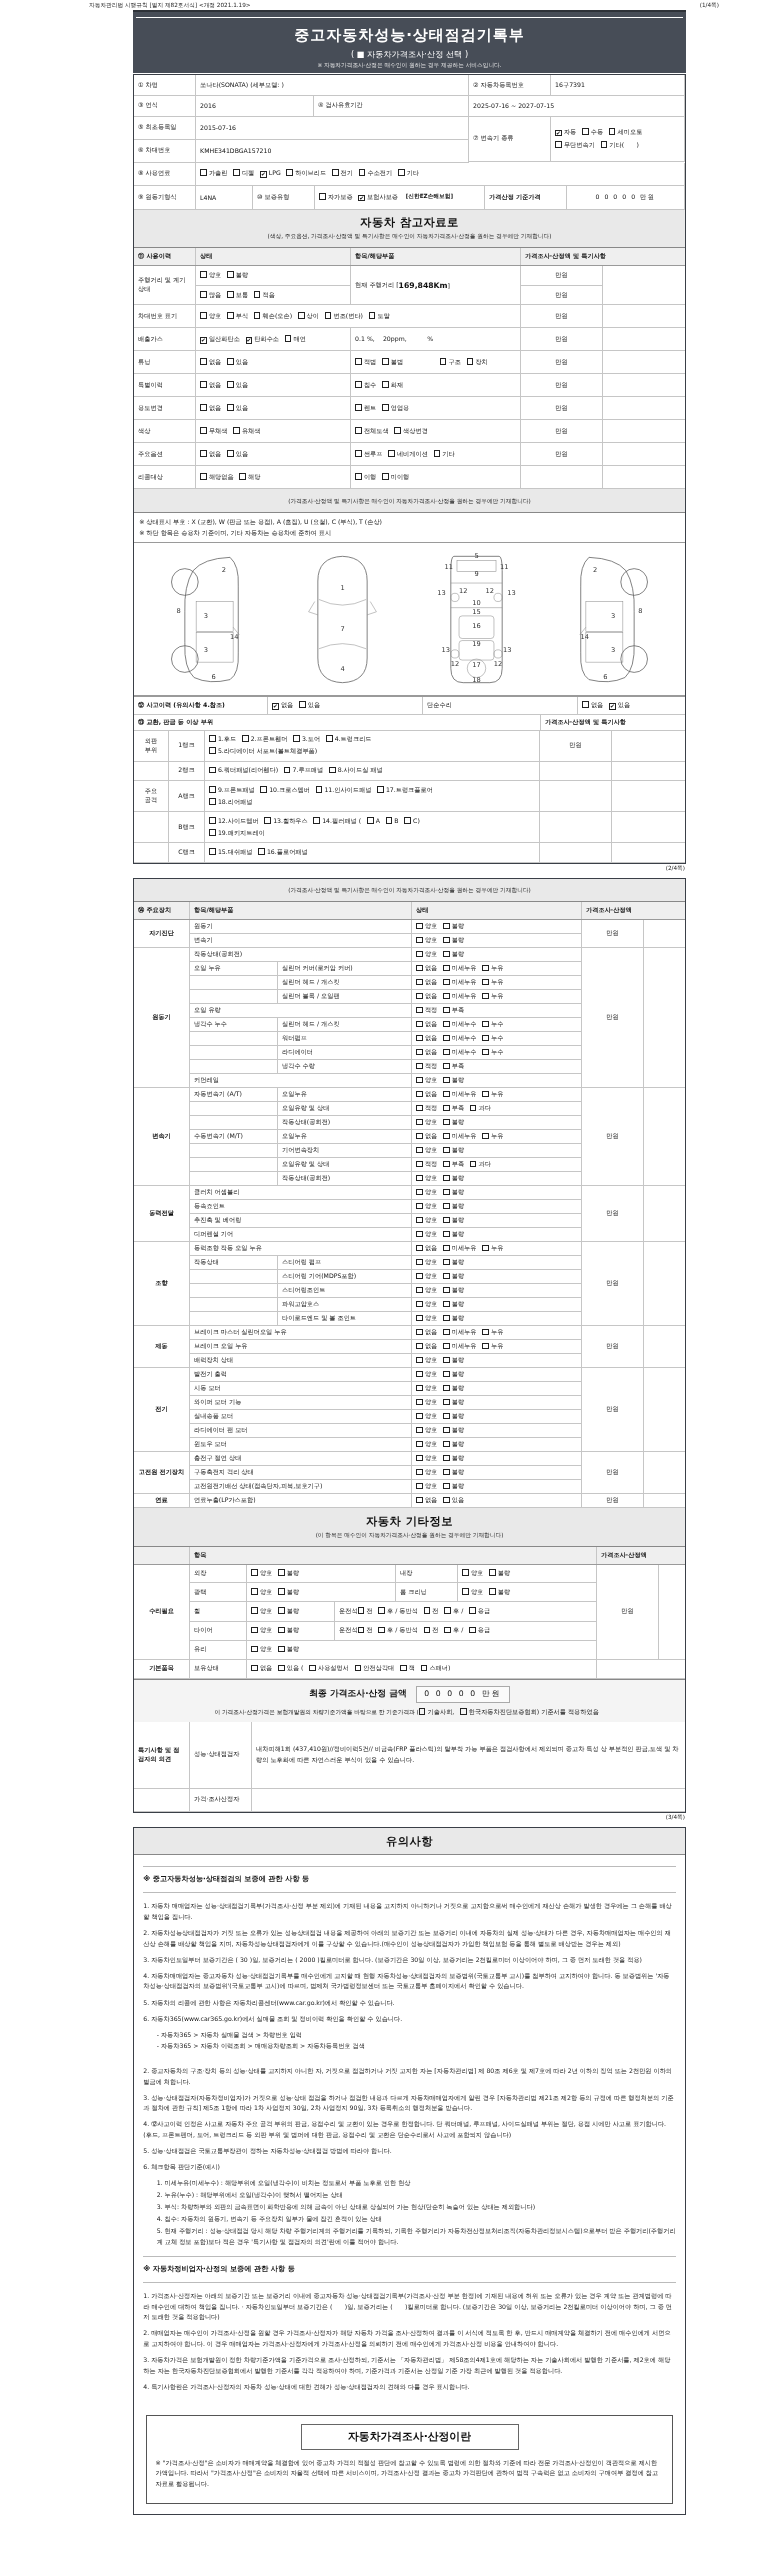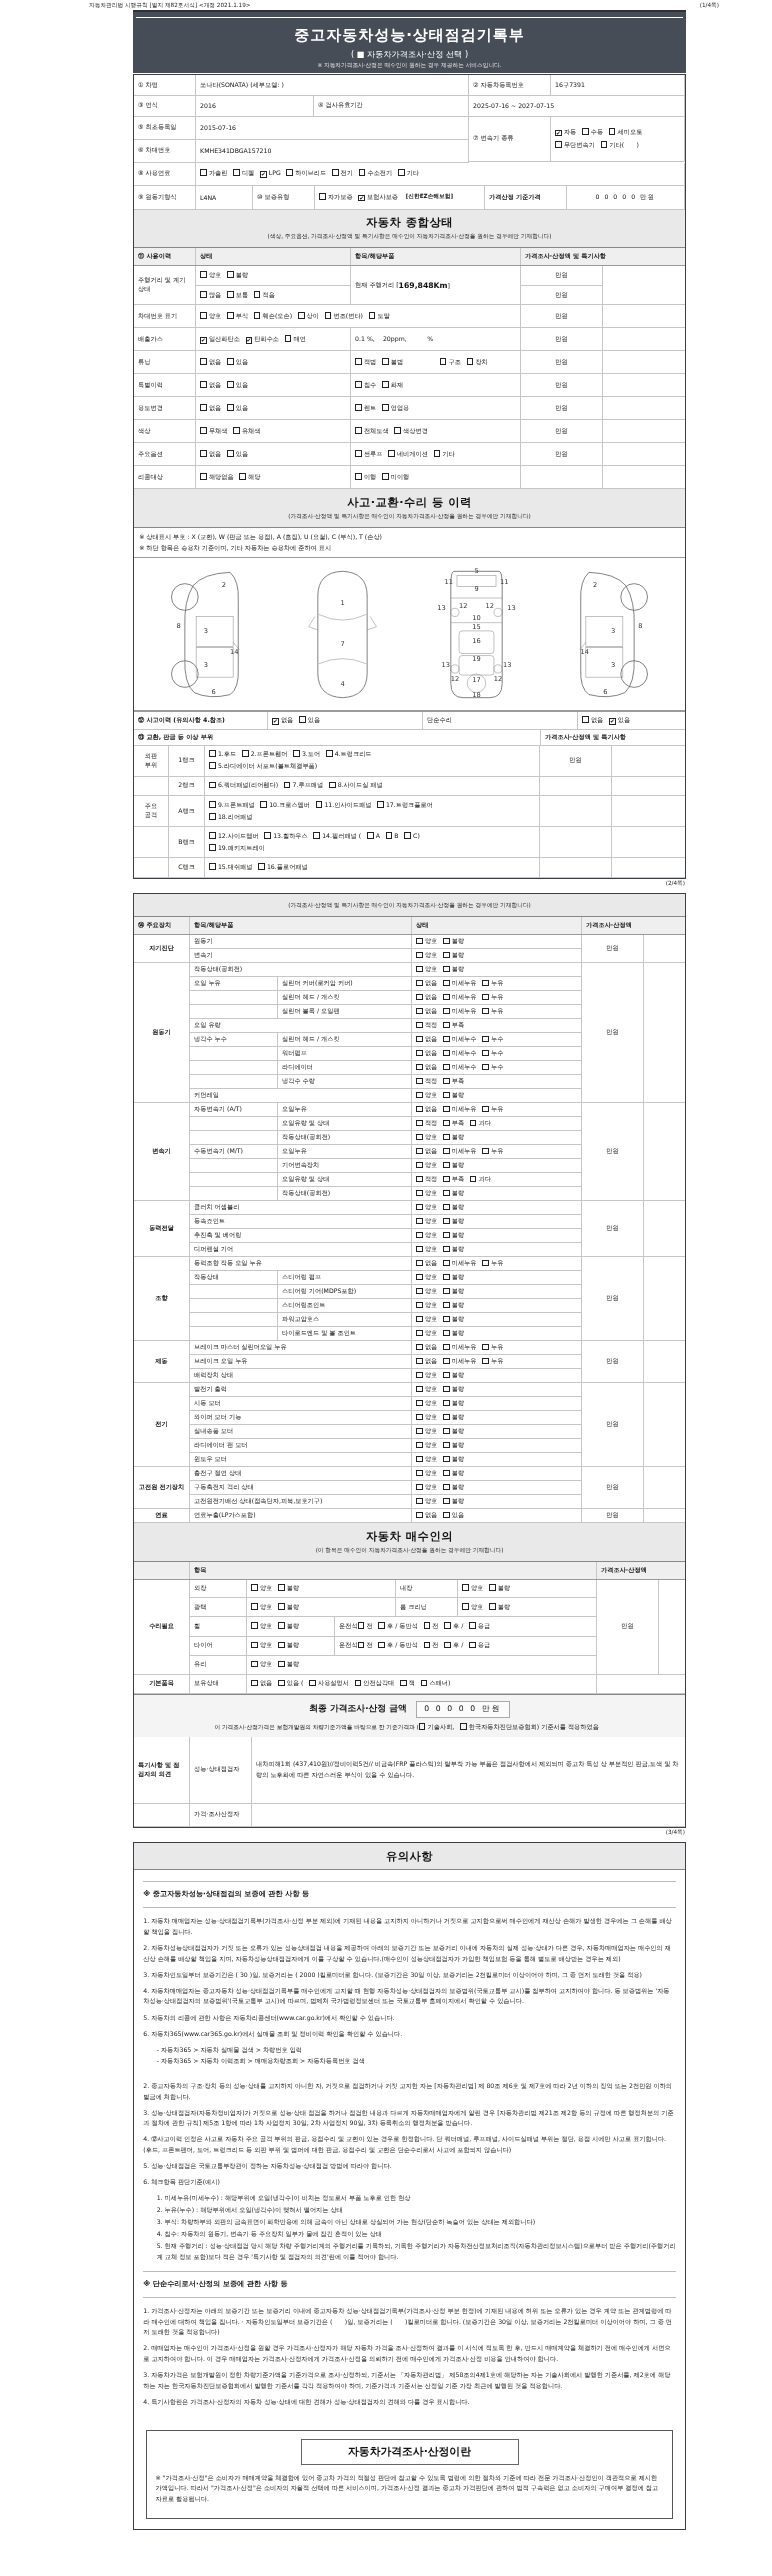--- a/index.html
+++ b/index.html
@@ -114,21 +114,21 @@
   <div class="c lab" style="width:62px;">⑨ 원동기형식</div>
           <div class="c" style="width:57px;">L4NA</div>
   <div class="c lab" style="width:62px;">⑩ 보증유형</div>
   <div class="c" style="width:170px;"><span class="opt"><span class="cb"></span><span class="ol">자가보증</span></span><span class="opt"><span class="cb on">✔</span><span class="ol">보험사보증</span></span>&nbsp;<b style="font-size:5.7px;">[신한EZ손해보험]</b></div>
   <div class="c lab" style="width:82px;font-weight:bold;">가격산정 기준가격</div>
   <div class="c" style="flex:1;justify-content:center;letter-spacing:1.5px;">0 0 0 0 0 만원</div>
         </div>
       </div>
 
     <div class="sechead">
-      <div class="st">자동차 종합상태</div>
+      <div class="st">자동차 참고자료로</div>
       <div class="sn">(색상, 주요옵션, 가격조사·산정액 및 특기사항은 매수인이 자동차가격조사·산정을 원하는 경우에만 기재합니다)</div>
     </div>
     <div id="summary-table">
         <div class="colhead">
           <div style="width:62px;">⑪ 사용이력</div>
           <div style="width:155px;">상태</div>
           <div style="width:170px;">항목/해당부품</div>
           <div style="flex:1;border-right:none;">가격조사·산정액 및 특기사항</div>
         </div>
         <div class="r">
@@ -280,21 +280,20 @@
             <span class="opt"><span class="cb"></span><span class="ol">미이행</span></span>
           </div>
     <div style="width:82px;">
             <div class="c" style="height:23px;"></div>
           </div>
     <div class="c" style="flex:1;min-height:23px;border-right:none;"></div>
         </div>
       </div>
 
     <div class="sechead">
-      <div class="st">사고·교환·수리 등 이력</div>
       <div class="sn">(가격조사·산정액 및 특기사항은 매수인이 자동차가격조사·산정을 원하는 경우에만 기재합니다)</div>
     </div>
     <div class="notebox">
       <div>※ 상태표시 부호 : X (교환), W (판금 또는 용접), A (흠집), U (요철), C (부식), T (손상)</div>
       <div>※ 하단 항목은 승용차 기준이며, 기타 자동차는 승용차에 준하여 표시</div>
     </div>
     <div class="diag-wrap" id="diagrams">
         <svg width="113" height="139" viewBox="0 0 220 270">
           <circle class="outline" cx="62" cy="62" r="26"></circle>
           <circle class="outline" cx="62" cy="212" r="26"></circle>
@@ -832,21 +831,21 @@
                 <span class="opt"><span class="cb"></span><span class="ol">있음</span></span>
               </div>
             </div>
           </div>
     <div class="c price-cell" style="width:62px;justify-content:center;">만원</div>
     <div class="c" style="flex:1;border-right:none;"></div>
         </div>
       </div>
 
     <div class="sechead">
-      <div class="st">자동차 매수인의</div>
+      <div class="st">자동차 기타정보</div>
       <div class="sn">(이 항목은 매수인이 자동차가격조사·산정을 원하는 경우에만 기재합니다)</div>
     </div>
     <div id="etc-table">
         <div class="colhead">
           <div style="width:56px;"></div>
           <div style="width:407px;">항목</div>
           <div style="flex:1;border-right:none;">가격조사·산정액</div>
         </div>
         <div class="r">
   <div class="c lab" style="width:56px;justify-content:center;font-weight:bold;">수리필요</div>
@@ -955,21 +954,21 @@
         <div class="nt" style="margin-top:13.4px;">2.  중고자동차의 구조·장치 등의 성능·상태를 고지하지 아니한 자, 거짓으로 점검하거나 거짓 고지한 자는 [자동차관리법] 제 80조 제6호 및 제7호에 따라 2년 이하의 징역 또는 2천만원 이하의 벌금에 처합니다.</div>
         <div class="nt">3.  성능·상태점검자(자동차정비업자)가 거짓으로 성능·상태 점검을 하거나 점검한 내용과 다르게 자동차매매업자에게 알린 경우 [자동차관리법 제21조 제2항 등의 규정에 따른 행정처분의 기준과 절차에 관한 규칙] 제5조 1항에 따라 1차 사업정지 30일, 2차 사업정지 90일, 3차 등록취소의 행정처분을 받습니다.</div>
         <div class="nt">4.  ⑫사고이력 인정은 사고로 자동차 주요 골격 부위의 판금, 용접수리 및 교환이 있는 경우로 한정합니다. 단 쿼터패널, 루프패널, 사이드실패널 부위는 절단, 용접 시에만 사고로 표기합니다. (후드, 프론트펜더, 도어, 트렁크리드 등 외판 부위 및 범퍼에 대한 판금, 용접수리 및 교환은 단순수리로서 사고에 포함되지 않습니다)</div>
         <div class="nt">5.  성능·상태점검은 국토교통부장관이 정하는 자동차성능·상태점검 방법에 따라야 합니다.</div>
         <div class="nt">6.  체크항목 판단기준(예시)</div>
         <div class="nt sub">1.  미세누유(미세누수) : 해당부위에 오일(냉각수)이 비치는 정도로서 부품 노후로 인한 현상</div>
         <div class="nt sub">2.  누유(누수) : 해당부위에서 오일(냉각수)이 맺혀서 떨어지는 상태</div>
         <div class="nt sub">3.  부식: 차량하부와 외판의 금속표면이 화학반응에 의해 금속이 아닌 상태로 상실되어 가는 현상(단순히 녹슬어 있는 상태는 제외합니다)</div>
         <div class="nt sub">4.  침수: 자동차의 원동기, 변속기 등 주요장치 일부가 물에 잠긴 흔적이 있는 상태</div>
         <div class="nt sub">5.  현재 주행거리 : 성능·상태점검 당시 해당 차량 주행거리계의 주행거리를 기록하되, 기록한 주행거리가 자동차전산정보처리조직(자동차관리정보시스템)으로부터 받은 주행거리(주행거리계 교체 정보 포함)보다 적은 경우 '특기사항 및 점검자의 의견'란에 이를 적어야 합니다.</div>
-        <div class="nt hdr">※ 단순수리로서·산정의 보증에 관한 사항 등</div>
+        <div class="nt hdr">※ 자동차정비업자·산정의 보증에 관한 사항 등</div>
         <div class="nt">1.  가격조사·산정자는 아래의 보증기간 또는 보증거리 이내에 중고자동차 성능·상태점검기록부(가격조사·산정 부분 한정)에 기재된 내용에 허위 또는 오류가 있는 경우 계약 또는 관계법령에 따라 매수인에 대하여 책임을 집니다.  · 자동차인도일부터 보증기간은 (　　)일, 보증거리는 (　　)킬로미터로 합니다. (보증기간은 30일 이상, 보증거리는 2천킬로미터 이상이어야 하며, 그 중 먼저 도래한 것을 적용합니다)</div>
         <div class="nt">2.  매매업자는 매수인이 가격조사·산정을 원할 경우 가격조사·산정자가 해당 자동차 가격을 조사·산정하여 결과를 이 서식에 적도록 한 후, 반드시 매매계약을 체결하기 전에 매수인에게 서면으로 고지하여야 합니다. 이 경우 매매업자는 가격조사·산정자에게 가격조사·산정을 의뢰하기 전에 매수인에게 가격조사·산정 비용을 안내하여야 합니다.</div>
         <div class="nt">3.  자동차가격은 보험개발원이 정한 차량기준가액을 기준가격으로 조사·산정하되, 기준서는 「자동차관리법」 제58조의4제1호에 해당하는 자는 기술사회에서 발행한 기준서를, 제2호에 해당하는 자는 한국자동차진단보증협회에서 발행한 기준서를 각각 적용하여야 하며, 기준가격과 기준서는 산정일 기준 가장 최근에 발행된 것을 적용합니다.</div>
         <div class="nt">4.  특기사항란은 가격조사·산정자의 자동차 성능·상태에 대한 견해가 성능·상태점검자의 견해와 다를 경우 표시합니다.</div>
       </div>
     <div class="innerbox">
       <div class="ibt">자동차가격조사·산정이란</div>
       <div class="nt">※ "가격조사·산정"은 소비자가 매매계약을 체결함에 있어 중고차 가격의 적절성 판단에 참고할 수 있도록 법령에 의한 절차와 기준에 따라 전문 가격조사·산정인이 객관적으로 제시한 가액입니다. 따라서 "가격조사·산정"은 소비자의 자율적 선택에 따른 서비스이며, 가격조사·산정 결과는 중고차 가격판단에 관하여 법적 구속력은 없고 소비자의 구매여부 결정에 참고자료로 활용됩니다.</div>
     </div>
   </div>

